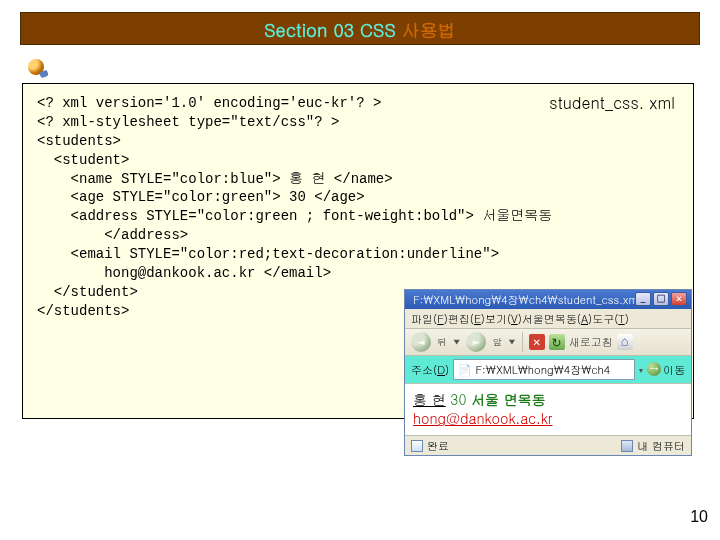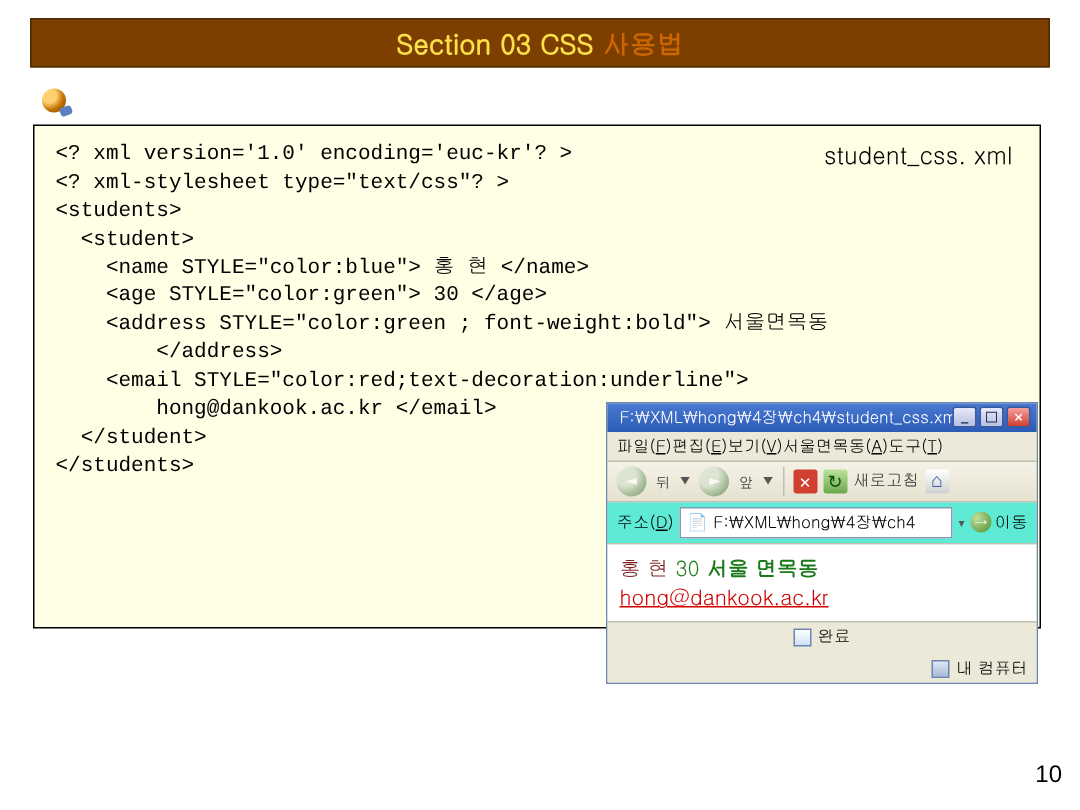--- a/index.html
+++ b/index.html
@@ -15,21 +15,21 @@
     width: 680px;
     margin: 12px auto 0;
     background: #7c3f00;
     border: 1px solid #4a2a00;
     padding: 4px 8px 2px;
     text-align: center;
     font-weight: bold;
     font-size: 18px;
     color: #000;
   }
-  .title-bar .left { color: #fde047; }
+  .title-bar .left { color: #5eead4; }
   .title-bar .right { color: #cc6600; }
   .heading-row {
     display: flex;
     align-items: center;
     gap: 6px;
     margin: 14px 0 8px 28px;
     font-size: 20px;
     font-weight: bold;
   }
   .bullet-icon {
@@ -168,31 +168,30 @@
     white-space: nowrap; overflow: hidden;
   }
   .go-btn { display:flex; align-items:center; gap:2px; }
   .go-circle { width:14px;height:14px;border-radius:50%;background:radial-gradient(circle at 30% 30%,#bde29a,#4f8b2f);color:#fff;font-size:9px;line-height:14px;text-align:center;}
   .content-area {
     background: #fff;
     padding: 6px 8px;
     font-size: 14px;
     line-height: 1.4;
   }
-  .content-area .name { color: #7f1d1d; }
+  .content-area .name { color: #000000; text-decoration: underline; }
   .content-area .age { color: #1a7a1a; }
   .content-area .addr { color: #1a7a1a; font-weight: bold; }
   .content-area .email { color: #d00000; text-decoration: underline; }
   .statusbar {
     display: flex; align-items: center; gap: 6px;
     padding: 2px 6px;
     background: #ece9d8;
     border-top: 1px solid #c0c0b0;
     font-size: 11px;
-    flex-direction: column;
   }
   .status-left, .status-right { display:flex; align-items:center; gap:4px; }
   .status-right { margin-left:auto; }
   .doc-icon{width:12px;height:12px;background:linear-gradient(#fff,#cfe0f5);border:1px solid #6b86b3;}
   .mycomp-icon{width:12px;height:12px;background:linear-gradient(#dfe8f5,#a8b8d8);border:1px solid #6b86b3;}
   .page-num {
     position: absolute;
     right: 12px;
     bottom: 14px;
     font-size: 16px;

